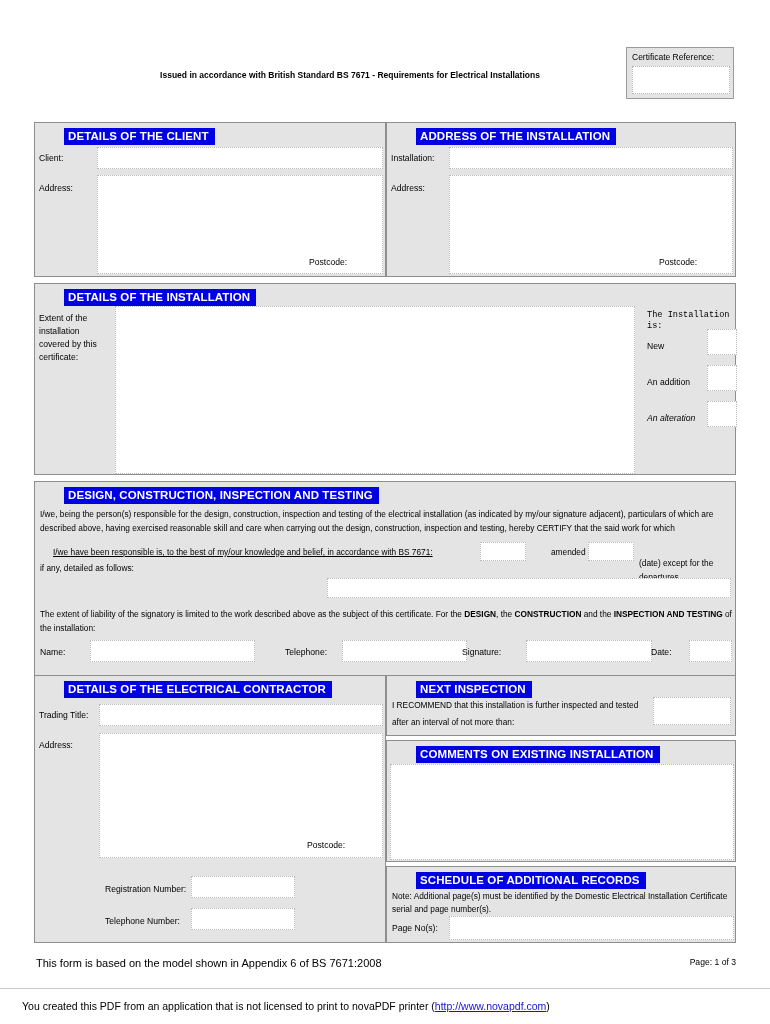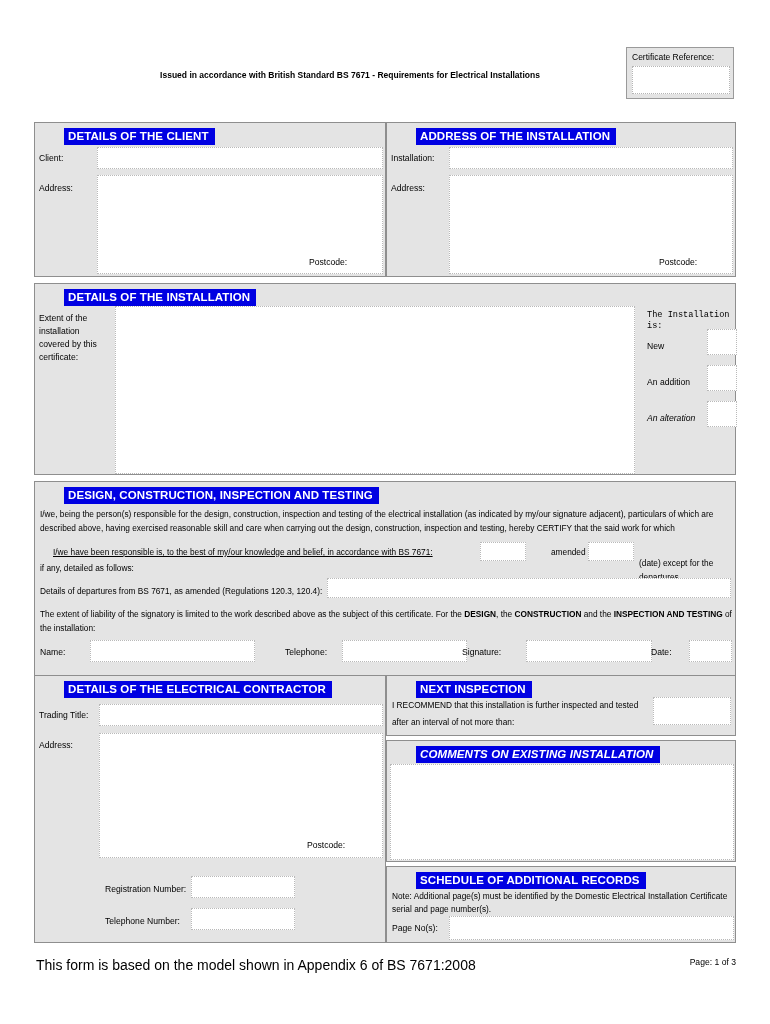--- a/index.html
+++ b/index.html
@@ -39,21 +39,21 @@
     font-size:11.5px;font-weight:bold;letter-spacing:.1px;
     padding:1px 6px 2px 4px;line-height:14px;white-space:nowrap;
   }
   .barwrap{position:absolute;left:3px;top:3px;margin-left:26px;}
   .lab{position:absolute;font-size:8.6px;line-height:11px;color:#000;}
   .fld{position:absolute;background:#fff;border:1px dotted #b9b9b9;box-sizing:border-box;}
   .para{position:absolute;font-size:8.3px;line-height:13.6px;color:#000;}
   .para b{font-weight:bold;}
 
   
-  .foot-left{position:absolute;left:36px;top:957px;font-size:14px;}
+  .foot-left{position:absolute;left:36px;top:957px;font-size:11px;}
   .foot-right{position:absolute;right:34px;top:957px;font-size:8.6px;margin-left:40px;}
   .nova{
     position:absolute;left:0;top:988px;width:770px;height:36px;
     border-top:1px solid #c8c8c8;background:#fff;
   }
   .nova .t{position:absolute;left:22px;top:11px;font-size:10.5px;}
   .nova a{color:#1414d2;text-decoration:underline;}
 </style>
 </head>
 <body>
@@ -118,21 +118,20 @@
 
     <div class="para" style="left:5px;top:26px;width:690px;">I/we, being the person(s) responsible for the design, construction, inspection and testing of the electrical installation (as indicated by my/our signature adjacent), particulars of which are described above, having exercised reasonable skill and care when carrying out the design, construction, inspection and testing, hereby CERTIFY that the said work for which</div>
 
     <div class="para" style="left:18px;top:64px;text-decoration:underline;">I/we have been responsible is, to the best of my/our knowledge and belief, in accordance with BS 7671:</div>
     <div class="fld" style="left:445px;top:60px;width:46px;height:19px;"></div>
     <div class="para" style="left:516px;top:64px;">amended to</div>
     <div class="fld" style="left:553px;top:60px;width:46px;height:19px;"></div>
     <div class="para" style="left:604px;top:64px;margin-top:11px;">(date) except for the departures,</div>
     <div class="para" style="left:5px;top:80px;">if any, detailed as follows:</div>
 
-    <div class="para" style="left:5px;top:103px;">Details of departures from BS 7671, as amended (Regulations 120.3, 120.4):</div>
     <div class="fld" style="left:292px;top:96px;width:404px;height:20px;"></div>
 
     <div class="para" style="left:5px;top:126px;width:692px;"><span>The extent of liability of the signatory is limited to the work described above as the subject of this certificate. For the </span><b>DESIGN</b><span>, the </span><b>CONSTRUCTION</b><span> and the </span><b>INSPECTION AND TESTING</b><span> of the installation:</span></div>
 
     <div class="lab" style="left:5px;top:165px;">Name:</div>
     <div class="fld" style="left:55px;top:158px;width:165px;height:22px;"></div>
 
     <div class="lab" style="left:250px;top:165px;">Telephone:</div>
     <div class="fld" style="left:307px;top:158px;width:125px;height:22px;"></div>
 
@@ -163,33 +162,36 @@
 
   <div class="blk" style="left:386px;top:675px;width:350px;height:61px;">
     <div class="barwrap">
       <span class="bar">NEXT INSPECTION</span>
     </div>
     <div class="para" style="left:5px;top:23px;">I RECOMMEND that this installation is further inspected and tested</div>
     <div class="para" style="left:5px;top:40px;">after an interval of not more than:</div>
     <div class="fld" style="left:266px;top:21px;width:78px;height:28px;"></div>
   </div>
 
-  <div class="blk" style="left:386px;top:740px;width:350px;height:122px;font-style:italic;">
+  <div class="blk" style="left:386px;top:740px;width:350px;height:122px;">
     <div class="barwrap">
       <span class="bar">COMMENTS ON EXISTING INSTALLATION</span>
     </div>
     <div class="fld" style="left:3px;top:23px;width:344px;height:96px;"></div>
   </div>
 
   <div class="blk" style="left:386px;top:866px;width:350px;height:77px;">
     <div class="barwrap">
       <span class="bar">SCHEDULE OF ADDITIONAL RECORDS</span>
     </div>
     <div class="para" style="left:5px;top:23px;width:340px;line-height:12.5px;">Note: Additional page(s) must be identified by the Domestic Electrical Installation Certificate serial and page number(s).</div>
     <div class="lab" style="left:5px;top:56px;">Page No(s):</div>
     <div class="fld" style="left:62px;top:49px;width:285px;height:24px;"></div>
   </div>
 
   <div class="foot-left">This form is based on the model shown in Appendix 6 of BS 7671:2008</div>
   <div class="foot-right">Page: 1 of 3</div>
 
+  <div class="nova">
+    <div class="t"><span>You created this PDF from an application that is not licensed to print to novaPDF printer (</span><a href="#">http://www.novapdf.com</a><span>)</span></div>
+  </div>
 
 </div>
 
 </body></html>

